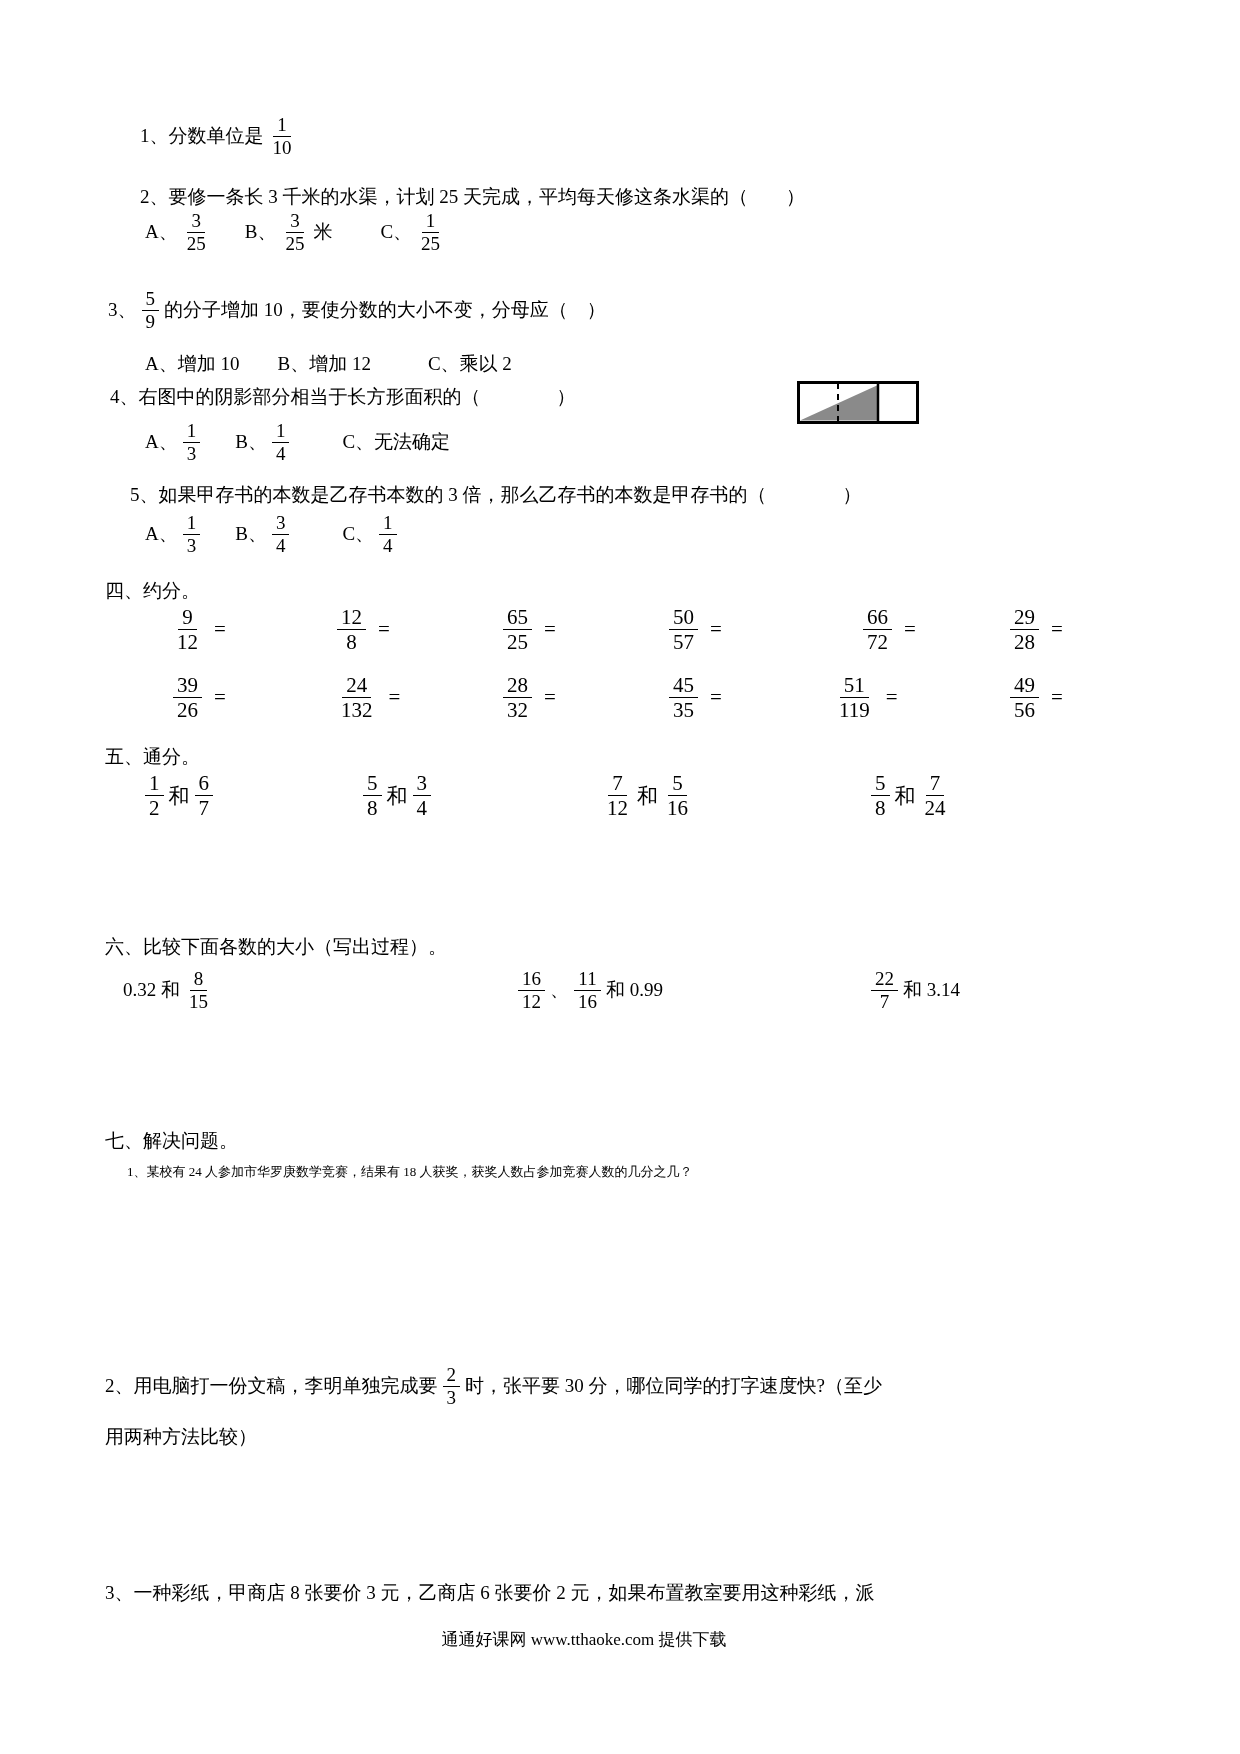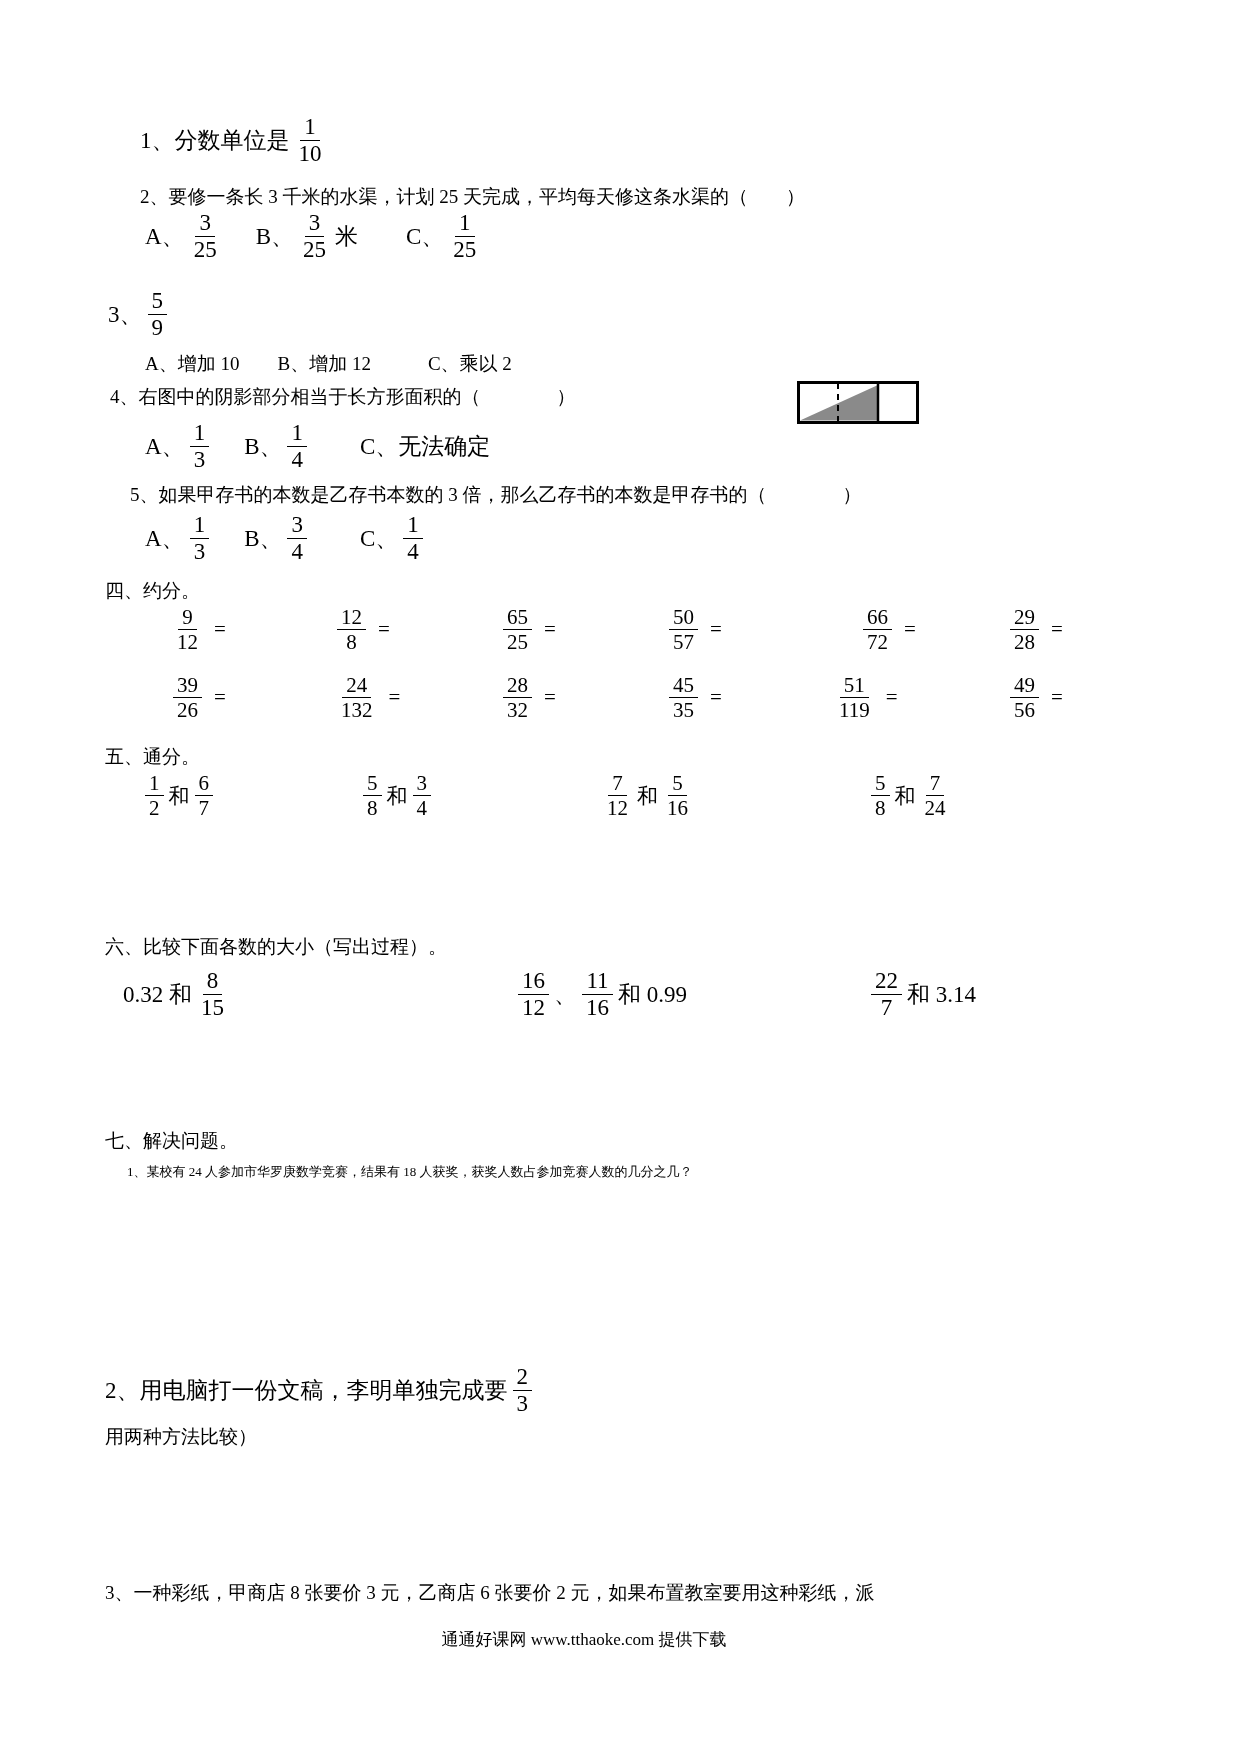--- a/index.html
+++ b/index.html
@@ -6,21 +6,21 @@
   html,body{width:1240px;height:1754px}
   body{
     background:#ffffff;
     color:#000;
     position:relative;
     font-family:"Liberation Serif","DejaVu Serif",serif;
     overflow:hidden;
   }
   .abs{position:absolute}
   .line{font-size:19px;line-height:26px;white-space:nowrap}
-  .fline{display:flex;align-items:center;white-space:nowrap;font-size:23px}
+  .fline{display:flex;align-items:center;white-space:nowrap;font-size:19px}
   .frac{display:inline-flex;flex-direction:column;align-items:center;margin:0 5px;line-height:1.15;text-align:center}
   .frac .num{display:block;border-bottom:1.5px solid #000;padding:0 4px}
   .frac .den{display:block;padding:0 4px}
   .bigf{font-size:21px}
   .eq{margin-left:7px}
   .gapB{margin-left:30px}
   .gapC{margin-left:48px}
   .para{font-size:13px;line-height:31px;white-space:normal}
   .footer{width:1168px;text-align:center;font-size:17px}
 </style>
@@ -57,20 +57,21 @@
     <span class="den">25</span>
   </span>
 </div>
 
 <div class="abs fline" style="left:108px;top:288px">
   <span>3、</span>
   <span class="frac">
     <span class="num">5</span>
     <span class="den">9</span>
   </span>
+  <span>的分子增加 10，要使分数的大小不变，分母应（　）</span>
 </div>
 
 <div class="abs line" style="left:145px;top:351px">
   <span>A、增加 10　　B、增加 12　　　C、乘以 2</span>
 </div>
 
 <div class="abs line" style="left:110px;top:384px">
   <span>4、右图中的阴影部分相当于长方形面积的（　　　　）</span>
 </div>
 
@@ -296,20 +297,21 @@
 <div class="abs para" style="left:105px;top:1156px;width:1040px;text-indent:22px">
   <span>1、某校有 24 人参加市华罗庚数学竞赛，结果有 18 人获奖，获奖人数占参加竞赛人数的几分之几？</span>
 </div>
 
 <div class="abs fline" style="left:105px;top:1364px">
   <span>2、用电脑打一份文稿，李明单独完成要</span>
   <span class="frac">
     <span class="num">2</span>
     <span class="den">3</span>
   </span>
+  <span>时，张平要 30 分，哪位同学的打字速度快?（至少</span>
 </div>
 <div class="abs line" style="left:105px;top:1424px">
   <span>用两种方法比较）</span>
 </div>
 
 <div class="abs line" style="left:105px;top:1580px">
   <span>3、一种彩纸，甲商店 8 张要价 3 元，乙商店 6 张要价 2 元，如果布置教室要用这种彩纸，派</span>
 </div>
 
 <div class="abs footer" style="left:0px;top:1628px">

